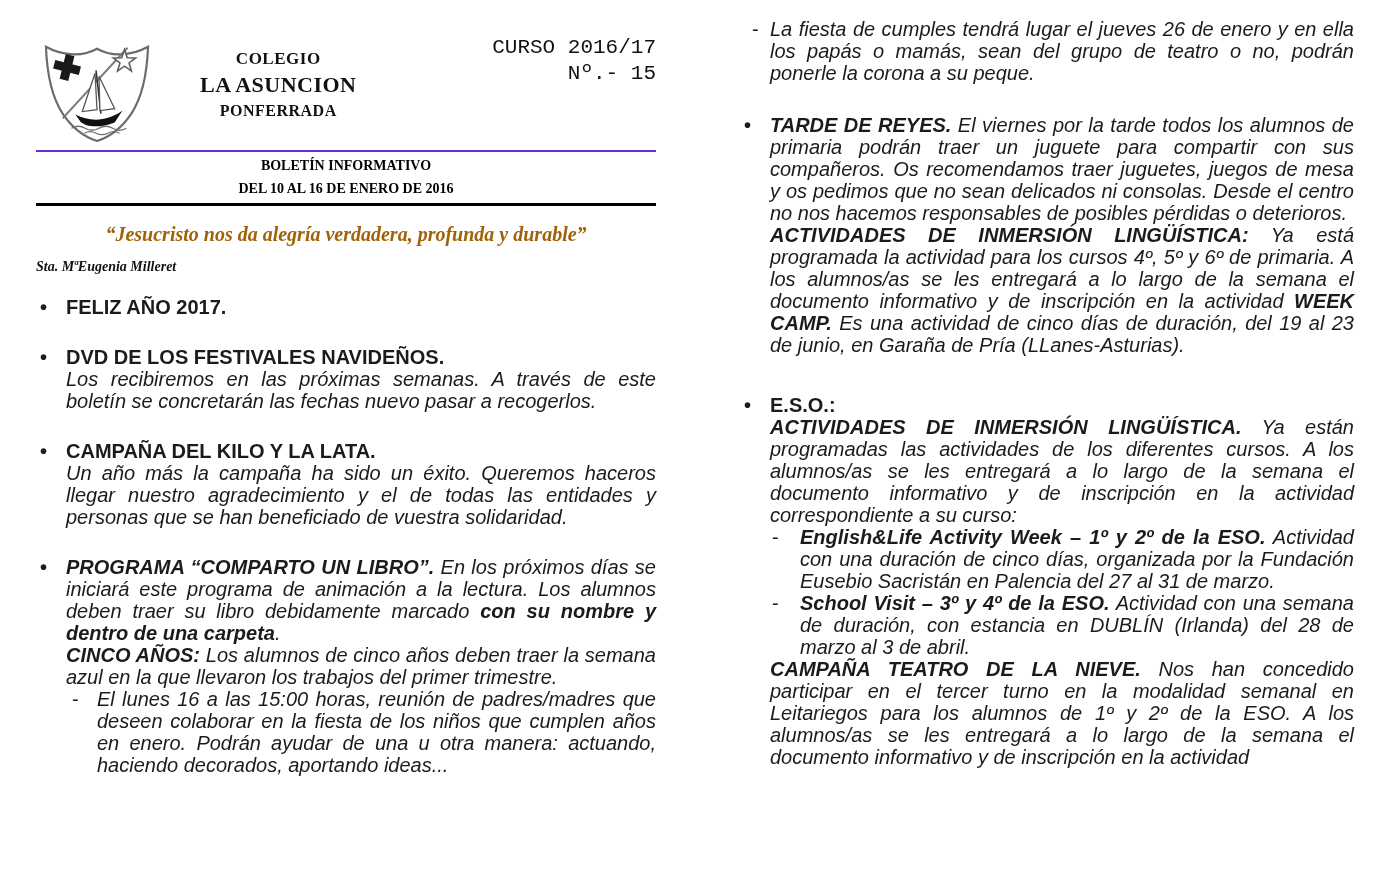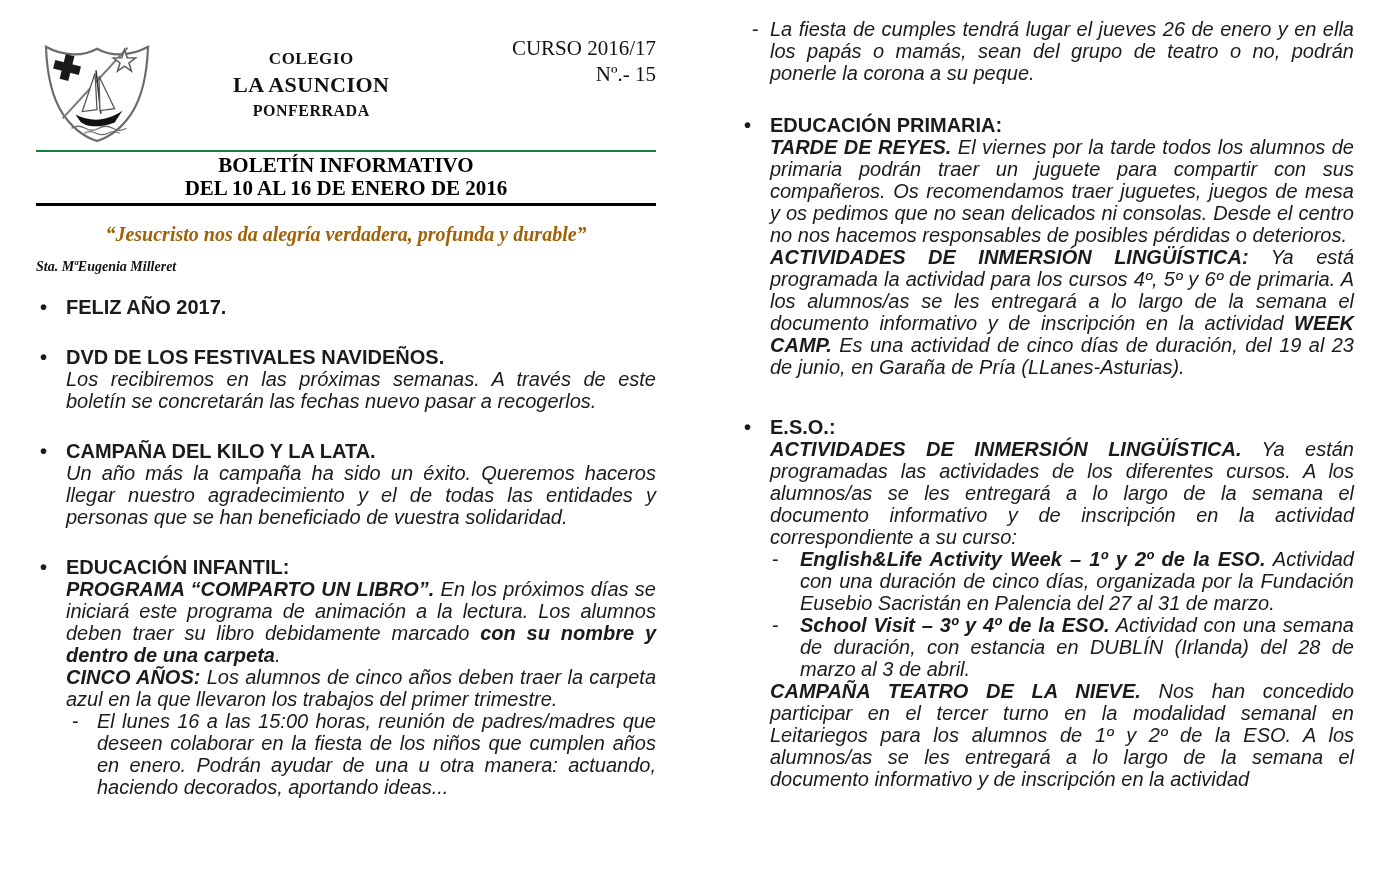--- a/index.html
+++ b/index.html
@@ -5,40 +5,40 @@
   html,body { margin:0; padding:0; background:#ffffff; }
   .page {
     position:relative; width:1390px; height:889px; background:#ffffff;
     font-family:"Liberation Sans", sans-serif; color:#1b1b1b; overflow:hidden;
   }
   .col { position:absolute; top:0; }
   .col-left  { left:36px;  width:620px; }
   .col-right { left:740px; width:614px; padding-top:18px; box-sizing:border-box; }
 
   
-  .header-row { display:flex; align-items:flex-start; margin-top:35px;gap:33px; }
+  .header-row { display:flex; align-items:flex-start; margin-top:35px; }
   .logo-wrap { width:122px; flex:none; }
   .logo-wrap svg { display:block; width:122px; height:108px; }
   .school-block {
     margin-left:42px; margin-top:14px; text-align:center;
     font-family:"Liberation Serif", serif; font-weight:bold; color:#111;
   }
   .school-l1 { font-size:17px; letter-spacing:0.5px; }
   .school-l2 { font-size:22px; margin-top:3px; letter-spacing:0.5px; }
   .school-l3 { font-size:16px; margin-top:4px; letter-spacing:0.5px; }
   .course-block {
     margin-left:auto; text-align:right;
-    font-family:Liberation Serif, serif; font-size:21px; line-height:26px; color:#111;
+    font-family:Liberation Mono, monospace; font-size:21px; line-height:26px; color:#111;
   }
 
   
   .masthead {
-    margin-top:7px; border-top:2px solid #15803d; border-bottom:3px solid #000;
+    margin-top:7px; border-top:2px solid #6d28d9; border-bottom:3px solid #000;
     padding:2px 0 3px; text-align:center;
-    font-family:"Liberation Serif", serif; font-weight:bold; font-size:21px; line-height:23px; color:#000;
+    font-family:"Liberation Serif", serif; font-weight:bold; font-size:14px; line-height:23px; color:#000;
   }
   .quote {
     margin-top:17px; text-align:center;
     font-family:"Liberation Serif", serif; font-weight:bold; font-style:italic;
     font-size:20px; color:#a16207;
   }
   .attribution {
     margin-top:13px; padding-right:6px; text-align:left;
     font-family:"Liberation Serif", serif; font-weight:bold; font-style:italic;
     font-size:14px; color:#111;
@@ -127,44 +127,42 @@
         <span class="marker">•</span>
         <div class="item-body">
           <div class="lead-line">CAMPAÑA DEL KILO Y LA LATA.</div>
           <p class="para">Un año más la campaña ha sido un éxito. Queremos haceros llegar nuestro agradecimiento y el de todas las entidades y personas que se han beneficiado de vuestra solidaridad.</p>
         </div>
       </div>
 
       <div class="item">
         <span class="marker">•</span>
         <div class="item-body">
-          <div class="lead-line">EDUCACIÓN INFANTIL:</div>
           <p class="para"><span class="lead">PROGRAMA “COMPARTO UN LIBRO”.</span> <span>En los próximos días se iniciará este programa de animación a la lectura. Los alumnos deben traer su libro debidamente marcado</span> <span class="lead">con su nombre y dentro de una carpeta</span><span>.</span></p>
-          <p class="para"><span class="lead">CINCO AÑOS:</span> <span>Los alumnos de cinco años deben traer la carpeta azul en la que llevaron los trabajos del primer trimestre.</span></p>
+          <p class="para"><span class="lead">CINCO AÑOS:</span> <span>Los alumnos de cinco años deben traer la semana azul en la que llevaron los trabajos del primer trimestre.</span></p>
           <div class="sub-item">
             <span class="marker">-</span>
             <p class="para">El lunes 16 a las 15:00 horas, reunión de padres/madres que deseen colaborar en la fiesta de los niños que cumplen años en enero. Podrán ayudar de una u otra manera: actuando, haciendo decorados, aportando ideas...</p>
           </div>
         </div>
       </div>
 
     </div>
   </div>
 
   <div class="col col-right">
 
     <div class="item mb30">
       <span class="marker" style="font-weight:normal; padding-left:12px;">-</span>
       <p class="para">La fiesta de cumples tendrá lugar el jueves 26 de enero y en ella los papás o mamás, sean del grupo de teatro o no, podrán ponerle la corona a su peque.</p>
     </div>
 
     <div class="item mb38">
       <span class="marker">•</span>
       <div class="item-body">
-        <div class="lead-line">EDUCACIÓN PRIMARIA:</div>
         <p class="para"><span class="lead">TARDE DE REYES.</span> <span>El viernes por la tarde todos los alumnos de primaria podrán traer un juguete para compartir con sus compañeros. Os recomendamos traer juguetes, juegos de mesa y os pedimos que no sean delicados ni consolas. Desde el centro no nos hacemos responsables de posibles pérdidas o deterioros.</span></p>
         <p class="para"><span class="lead">ACTIVIDADES DE INMERSIÓN LINGÜÍSTICA:</span> <span>Ya está programada la actividad para los cursos 4º, 5º y 6º de primaria. A los alumnos/as se les entregará a lo largo de la semana el documento informativo y de inscripción en la actividad</span> <span class="lead">WEEK CAMP.</span> <span>Es una actividad de cinco días de duración, del 19 al 23 de junio, en Garaña de Pría (LLanes-Asturias).</span></p>
       </div>
     </div>
 
     <div class="item">
       <span class="marker">•</span>
       <div class="item-body">
         <div class="lead-line">E.S.O.:</div>
         <p class="para"><span class="lead">ACTIVIDADES DE INMERSIÓN LINGÜÍSTICA.</span> <span>Ya están programadas las actividades de los diferentes cursos. A los alumnos/as se les entregará a lo largo de la semana el documento informativo y de inscripción en la actividad correspondiente a su curso:</span></p>

